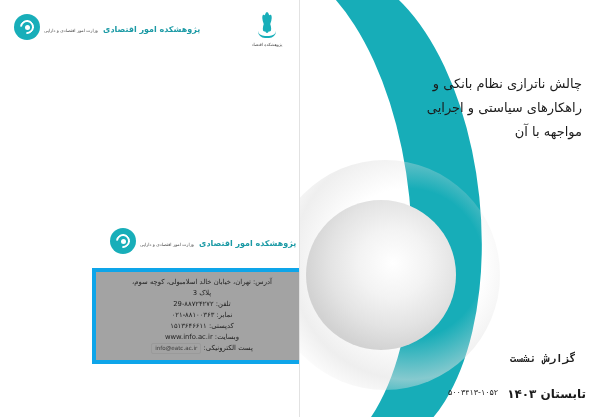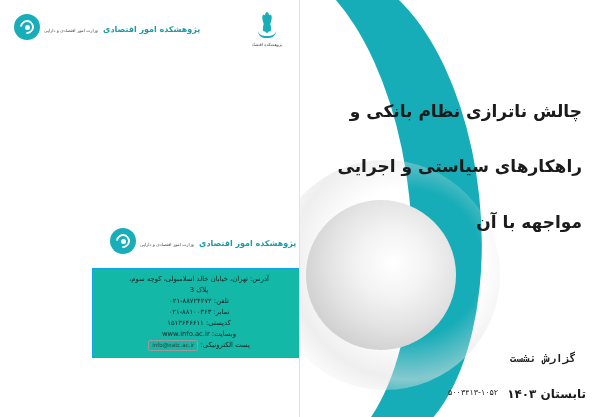--- a/index.html
+++ b/index.html
@@ -191,26 +191,25 @@
   
   .title-block {
     position: absolute;
     right: 18px;
     top: 72px;
     width: 264px;
     text-align: right;
     direction: rtl;
   }
   .title-line {
-    font-size: 17px;
-    font-weight: bold;
+    font-size: 13px;
+    font-weight: normal;
     color: #1b1b1b;
     line-height: 1.85;
     white-space: nowrap;
-    margin-top: 24px;
   }
   
   .report-type {
     position: absolute;
     right: 24px;
     bottom: 52px;
     font-size: 11px;
     font-weight: bold;
     color: #1b1b1b;
     direction: rtl;
@@ -238,25 +237,25 @@
   .contact-logo {
     position: absolute;
     left: 110px;
     top: 228px;
   }
   .contact-box {
     position: absolute;
     left: 92px;
     top: 268px;
     width: 196px;
-    border: 1px solid #0ea5e9;
+    border: 4px solid #0ea5e9;
     padding: 5px 8px 6px 8px;
     direction: rtl;
     text-align: center;
-    background: #14b8a6;
+    background: #a3a3a3;
   }
   .contact-line {
     font-size: 6.8px;
     color: #222222;
     line-height: 1.62;
     white-space: nowrap;
   }
   .email-pill {
     display: inline-block;
     border: 1px solid #9a9a9a;
@@ -296,21 +295,21 @@
       <span class="logo-mark"></span>
       <span class="logo-text">
         <span class="logo-title">پژوهشکده امور اقتصادی</span>
         <span class="logo-sub">وزارت امور اقتصادی و دارایی</span>
       </span>
     </div>
 
     <div class="contact-box">
       <div class="contact-line">آدرس: تهران، خیابان خالد اسلامبولی، کوچه سوم،</div>
       <div class="contact-line">پلاک 3</div>
-      <div class="contact-line">تلفن: ۸۸۷۲۴۲۷۲-۰۲۱</div>
+      <div class="contact-line">تلفن: ۸۸۷۲۴۲۷۲-29</div>
       <div class="contact-line">نمابر: ۸۸۱۰۰۳۶۳-۰۲۱</div>
       <div class="contact-line">کدپستی: ۱۵۱۳۶۴۶۶۱۱</div>
       <div class="contact-line">وبسایت: www.info.ac.ir</div>
       <div class="contact-line">
         <span>پست الکترونیکی:</span>
         <span class="email-pill">info@eatc.ac.ir</span>
       </div>
     </div>
   </div>
 

